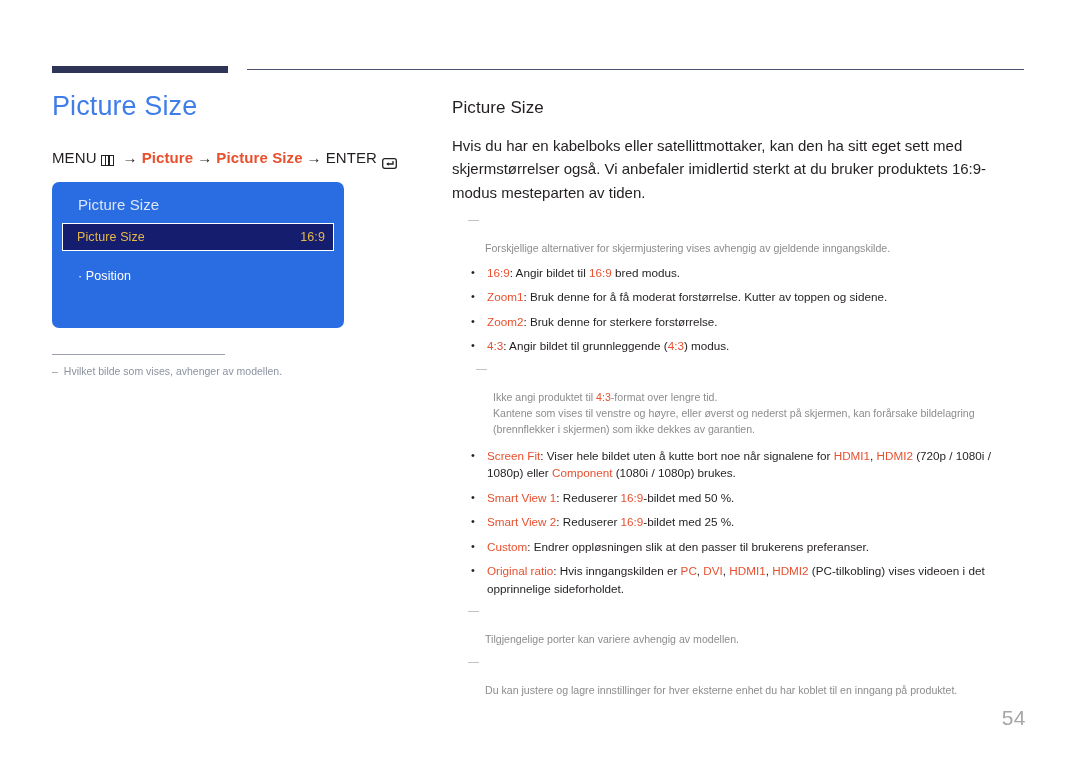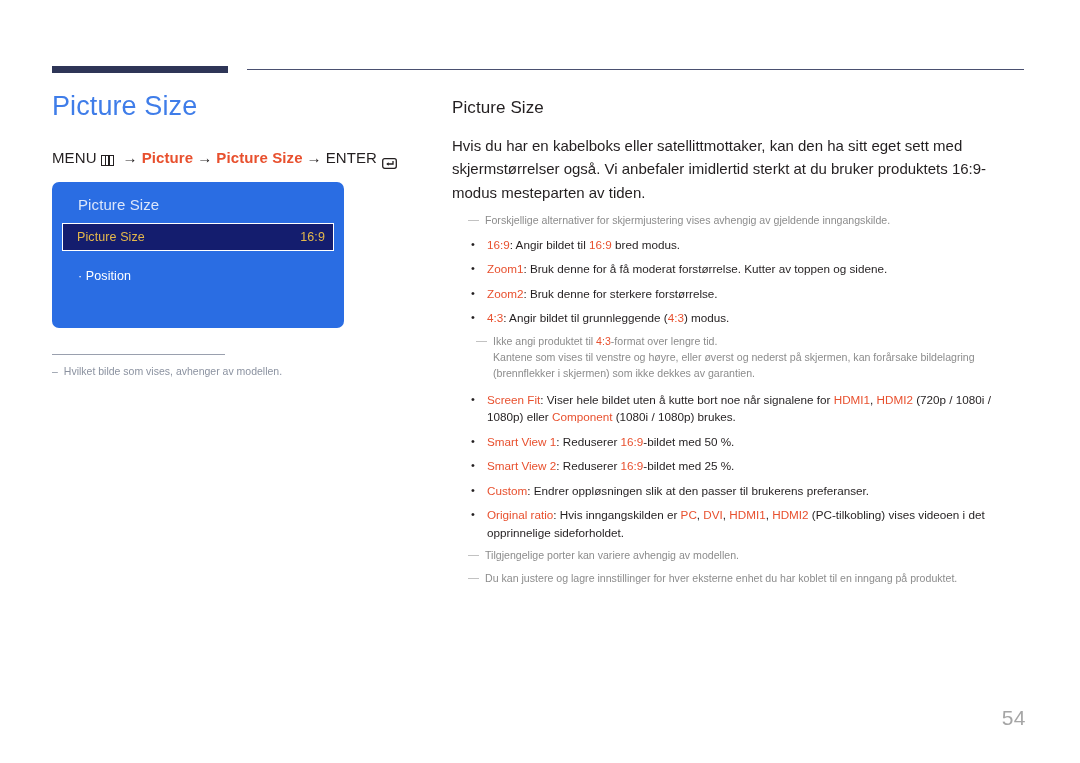--- a/index.html
+++ b/index.html
@@ -172,21 +172,21 @@
     display: flex;
     gap: 6px;
     margin: 0 0 7px 16px;
   }
   .note .dash {
     color: #b0b0b0;
     flex: 0 0 auto;
     line-height: 1.1;
     font-size: 11px;
   }
-  .note .ntext { flex: 1 1 auto; }
+  .note .ntext { flex: 1 1 auto; margin-top: 28px; }
   .note.sub { margin-left: 24px; margin-bottom: 9px; }
   .bullet {
     font-size: 11.7px;
     line-height: 1.5;
     color: #231f20;
     display: flex;
     gap: 9px;
     margin: 0 0 7px 16px;
   }
   .bullet .dot {

